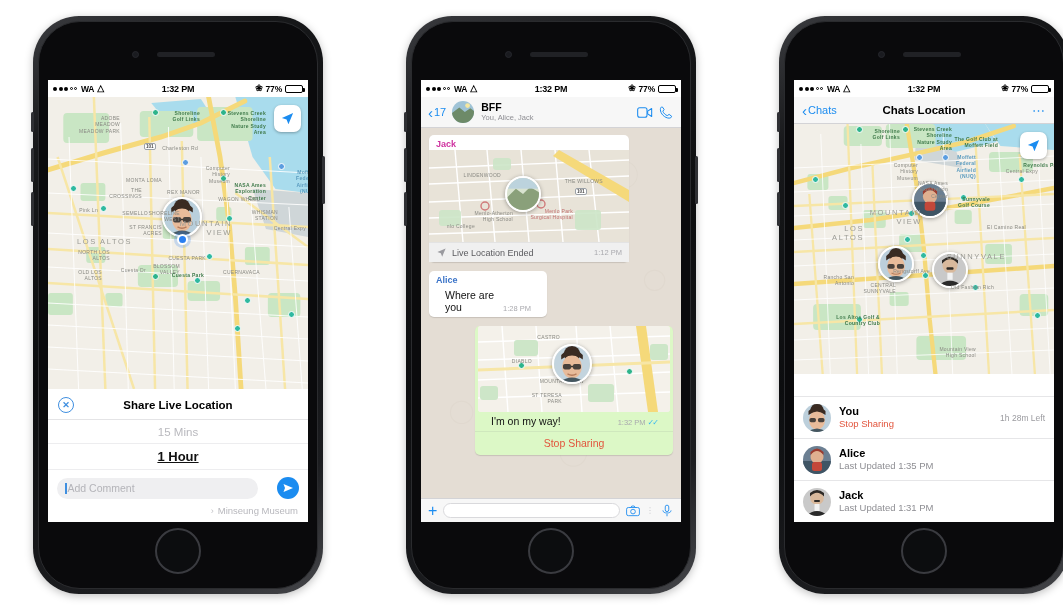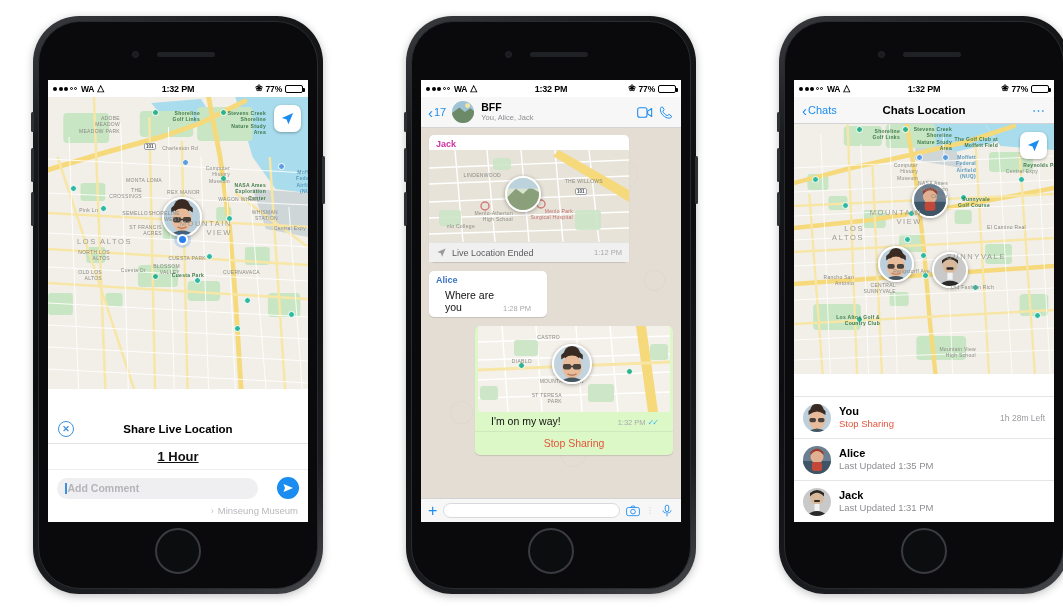--- a/index.html
+++ b/index.html
@@ -141,21 +141,21 @@
     position:absolute; left:10px; top:50%; margin-top:-8px;
     width:16px; height:16px; border-radius:50%; border:1.4px solid #3f8fe0;
     color:#3f8fe0; font-size:9px; display:flex; align-items:center;
     justify-content:center; font-weight:bold;
   }
   .dur-row {
     height: 24px; display:flex; align-items:center; justify-content:center;
     font-size: 11.5px; color:#b9b9be; border-bottom:1px solid #ededef;
   }
   .dur-row.sel { font-size: 13px; font-weight:bold; color:#111; height: 26px; text-decoration: underline; }
-  .comment-row { display:flex; align-items:center; gap:19px; padding:7px 9px 3px 9px;font-weight:bold; }
+  .comment-row { display:flex; align-items:center; gap:19px; padding:7px 9px 3px 9px; }
   .comment-box {
     flex:1; height:21px; border-radius:11px; background:#efeff1;
     display:flex; align-items:center; padding:0 8px; position:relative;
   }
   .caret { width:1.5px; height:11px; background:#3f8fe0; margin-right:1px; }
   .comment-ph { font-size:10.5px; color:#b4b4b9; }
   .send-btn {
     width:22px; height:22px; border-radius:50%; background:#1b8cf0;
     display:flex; align-items:center; justify-content:center; flex:0 0 auto;
   }
@@ -425,20 +425,21 @@
 ALTOS</div>
             <div class="map-label " style="left: 160px; top: 172px; width: 52px;">CUERNAVACA</div>
             <div class="map-label " style="left: 212px; top: 128px; width: 46px;">Central Expy</div>
           </div>
 
         <div class="sheet">
           <div class="sheet-head">
             <div class="close-ico">✕</div>
             <div class="sheet-title">Share Live Location</div>
           </div>
+          <div class="dur-row">15 Mins</div>
           <div class="dur-row sel">1 Hour</div>
           <div class="comment-row">
             <div class="comment-box">
               <span class="caret"></span>
               <span class="comment-ph">Add Comment</span>
             </div>
             <div class="send-btn">
               <svg viewBox="0 0 24 24">
                 <path d="M3 4 L22 12 L3 20 L6 12 Z" fill="#fff"></path>
               </svg>

